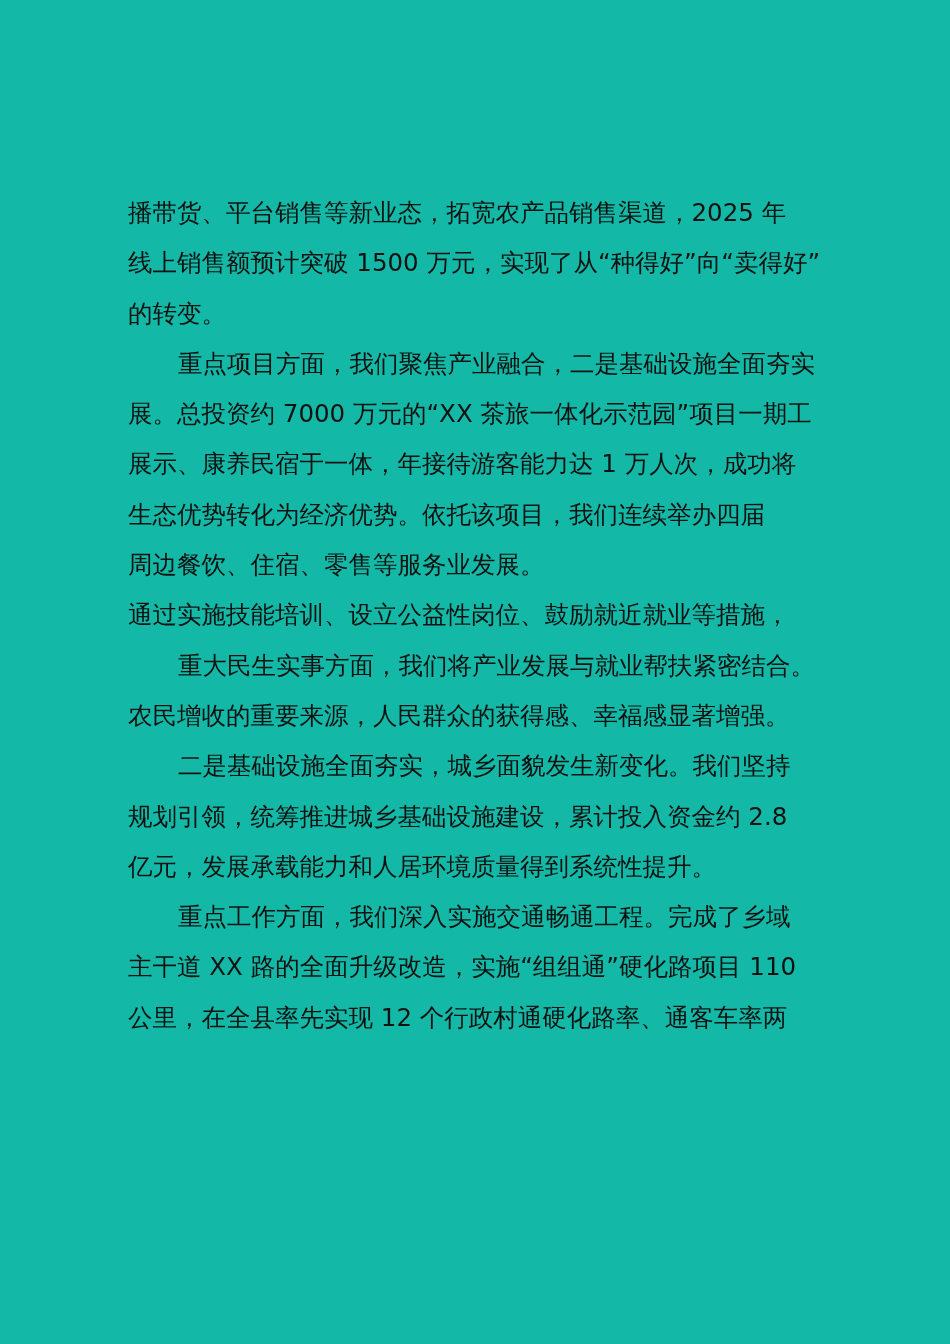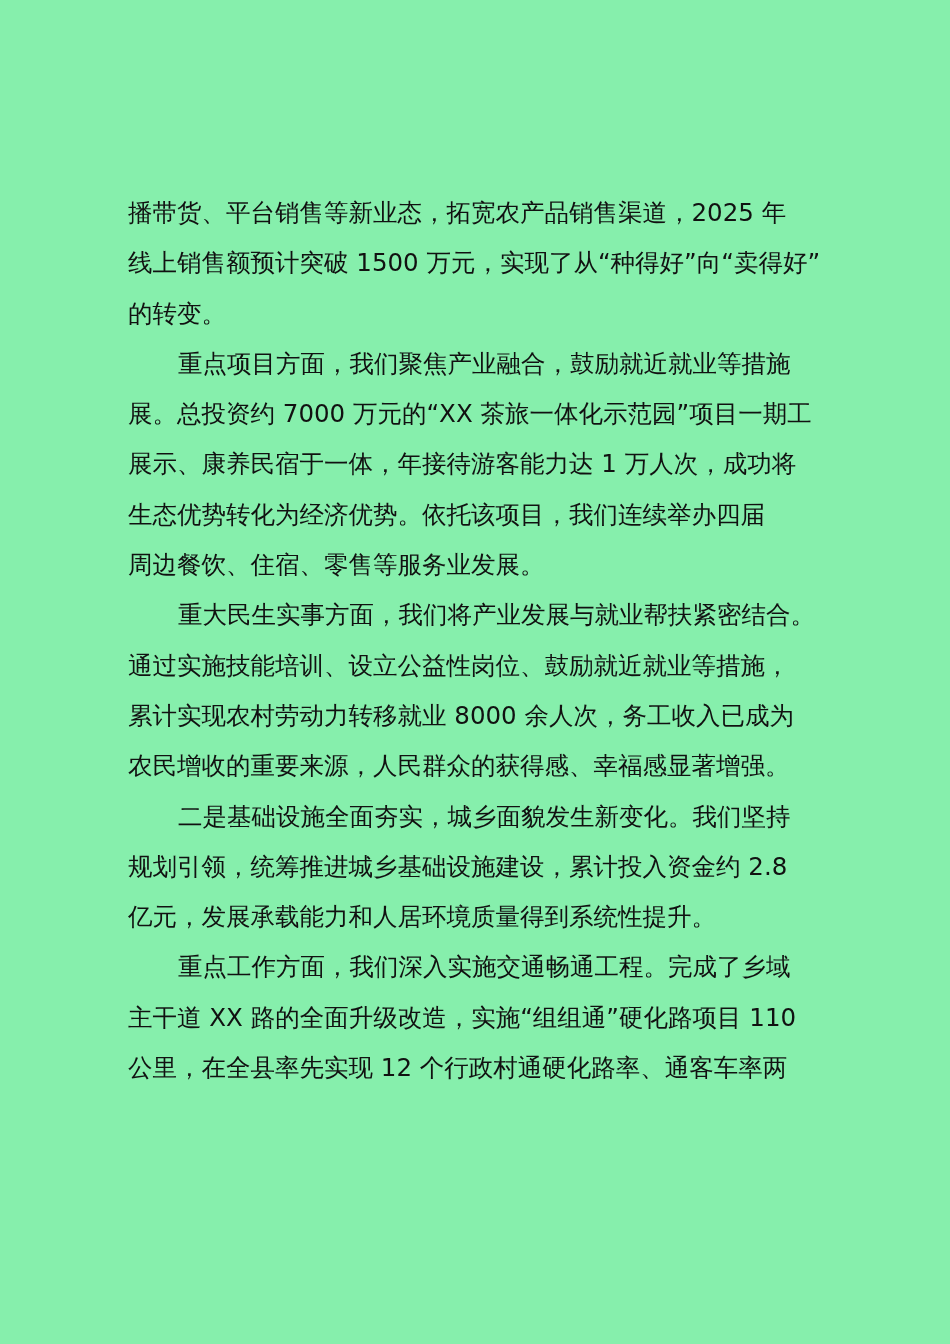--- a/index.html
+++ b/index.html
@@ -1,18 +1,18 @@
 <!DOCTYPE html>
 <html><head>
 <meta charset="utf-8">
 <style>
   html, body { margin: 0; padding: 0; background: #ffffff; }
   body { width: 950px; height: 1344px; position: relative; overflow: hidden; }
   .page {
-    position: absolute; left: 0; top: 0; width: 950px; height: 1344px; background: #86efac;
+    position: absolute; left: 0; top: 0; width: 950px; height: 1344px; background: #14b8a6;
   }
   .content {
     position: absolute; left: 128px; top: 188px; width: 700px;
     font-family: "DejaVu Sans", sans-serif;
     font-size: 24.5px; color: #111111;
   }
   .line {
     height: 50.3px; line-height: 50.3px; white-space: nowrap;
   }
   .indent { padding-left: 50px; }
@@ -23,31 +23,30 @@
 <div class="page">
   <div class="content">
 
     <div>
       <div class="line">播带货、平台销售等新业态，拓宽农产品销售渠道，2025 年</div>
       <div class="line">线上销售额预计突破 1500 万元，实现了从“种得好”向“卖得好”</div>
       <div class="line">的转变。</div>
     </div>
 
     <div>
-      <div class="line indent">重点项目方面，我们聚焦产业融合，鼓励就近就业等措施</div>
+      <div class="line indent">重点项目方面，我们聚焦产业融合，二是基础设施全面夯实</div>
       <div class="line">展。总投资约 7000 万元的“XX 茶旅一体化示范园”项目一期工</div>
       <div class="line">展示、康养民宿于一体，年接待游客能力达 1 万人次，成功将</div>
       <div class="line">生态优势转化为经济优势。依托该项目，我们连续举办四届</div>
       <div class="line">周边餐饮、住宿、零售等服务业发展。</div>
     </div>
 
     <div>
+      <div class="line">通过实施技能培训、设立公益性岗位、鼓励就近就业等措施，</div>
       <div class="line indent">重大民生实事方面，我们将产业发展与就业帮扶紧密结合。</div>
-      <div class="line">通过实施技能培训、设立公益性岗位、鼓励就近就业等措施，</div>
-      <div class="line">累计实现农村劳动力转移就业 8000 余人次，务工收入已成为</div>
       <div class="line">农民增收的重要来源，人民群众的获得感、幸福感显著增强。</div>
     </div>
 
     <div>
       <div class="line indent">二是基础设施全面夯实，城乡面貌发生新变化。我们坚持</div>
       <div class="line">规划引领，统筹推进城乡基础设施建设，累计投入资金约 2.8</div>
       <div class="line">亿元，发展承载能力和人居环境质量得到系统性提升。</div>
     </div>
 
     <div>

